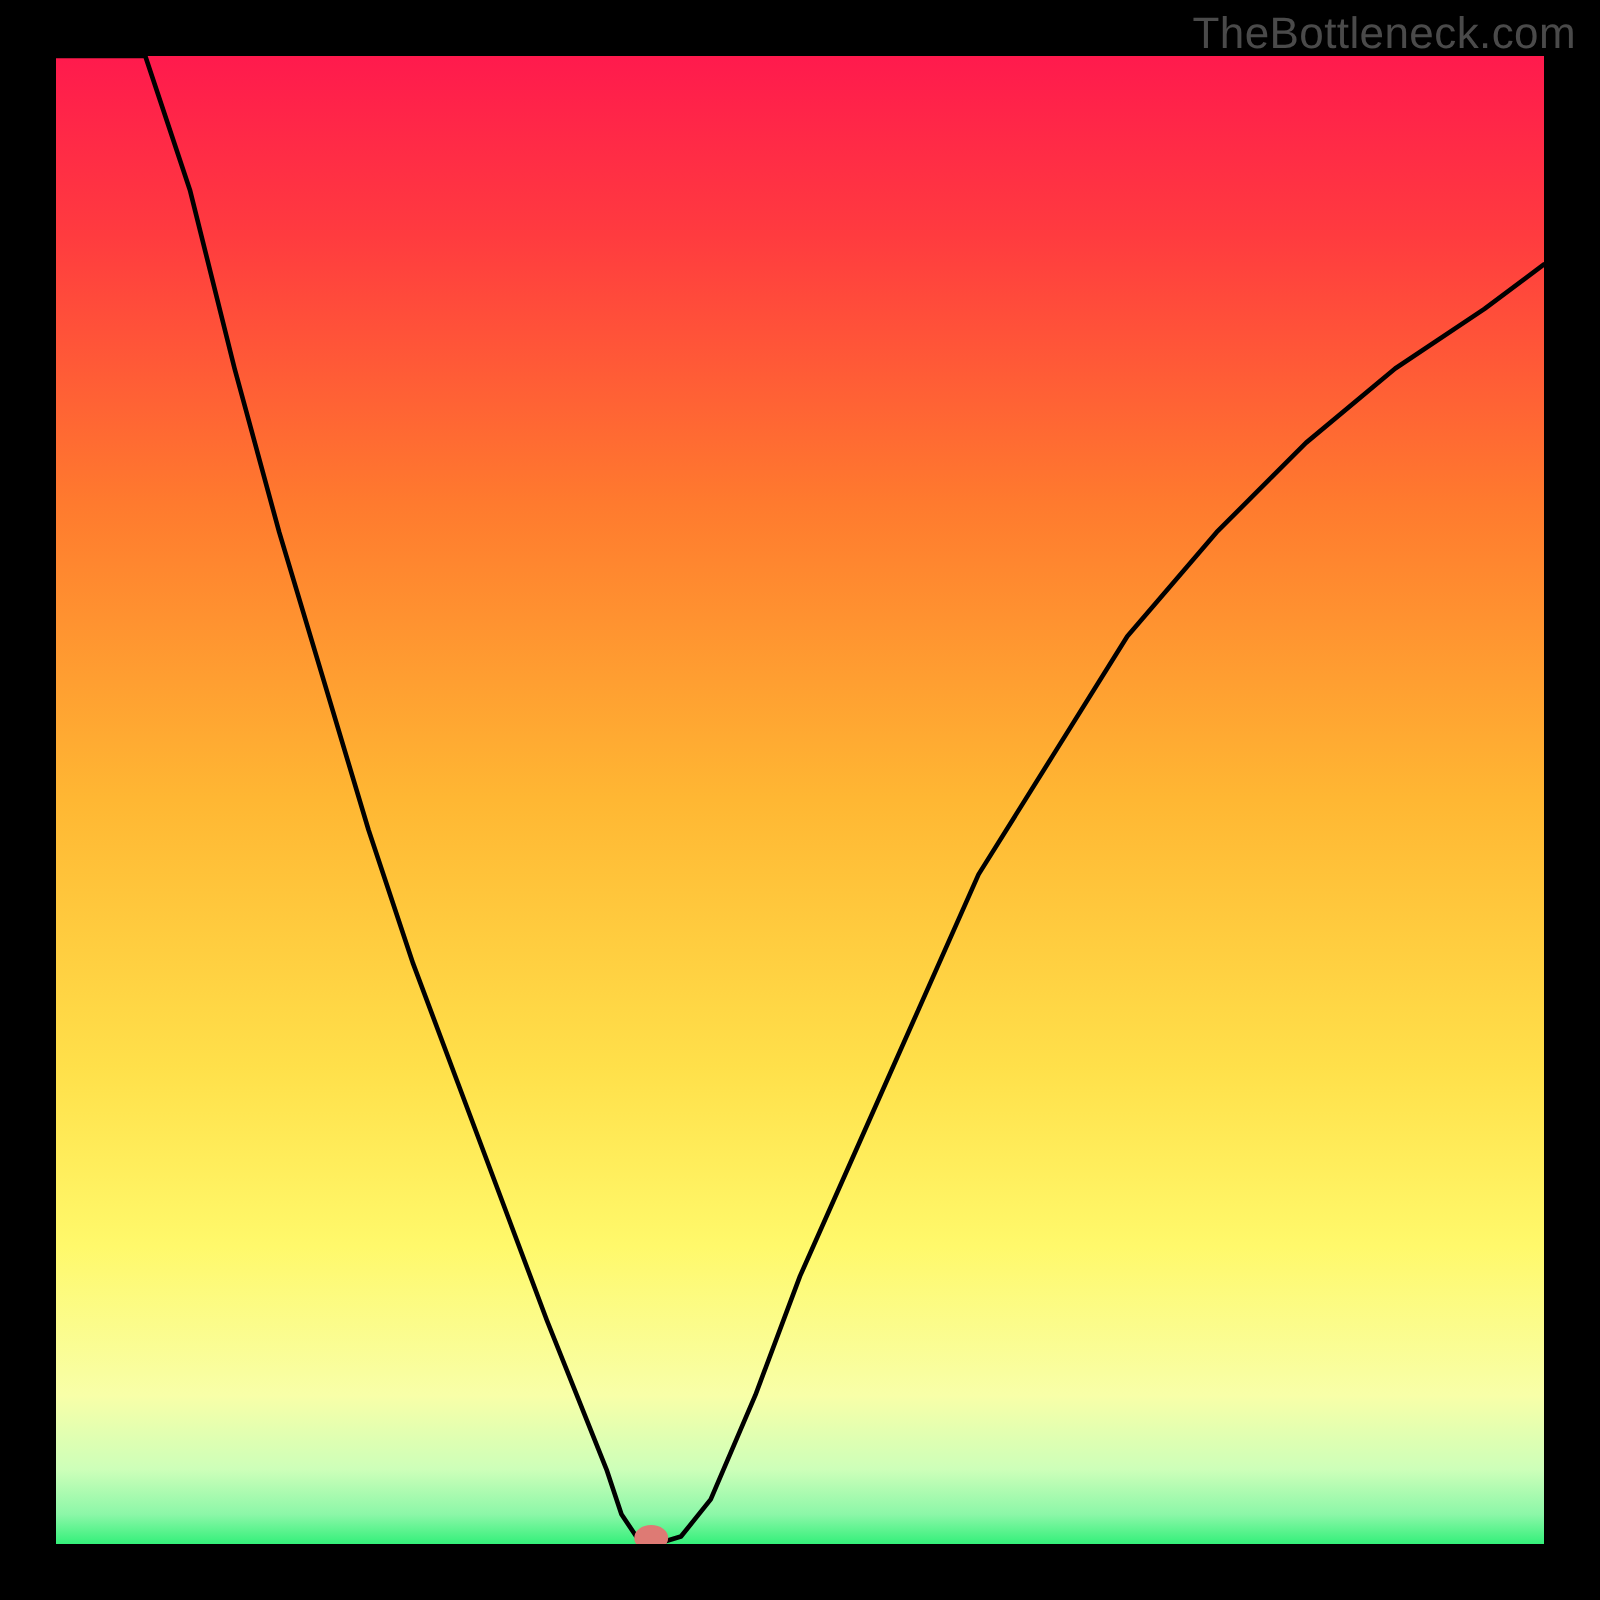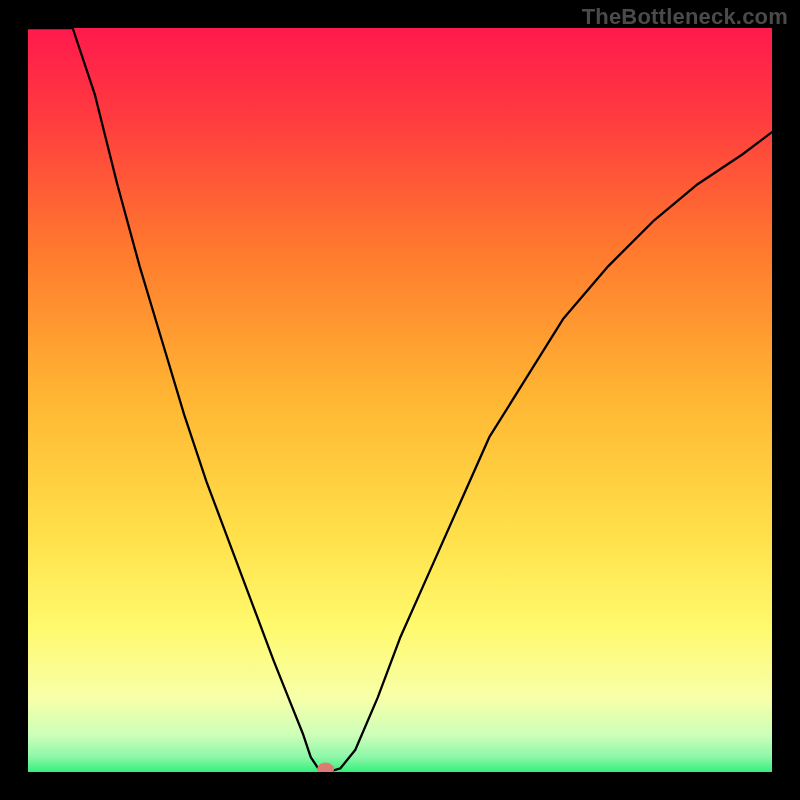--- a/index.html
+++ b/index.html
@@ -16,21 +16,21 @@
     width: 800px;
     height: 800px;
     background: #000000;
   }
   .watermark {
     position: absolute;
     top: 4px;
     right: 12px;
     color: #4a4a4a;
     font-size: 22px;
-    font-weight: 700;
+    font-weight: 400;
     letter-spacing: 0.2px;
     z-index: 3;
   }
   svg.plot {
     position: absolute;
     top: 28px;
     left: 28px;
     width: 744px;
     height: 744px;
     display: block;

